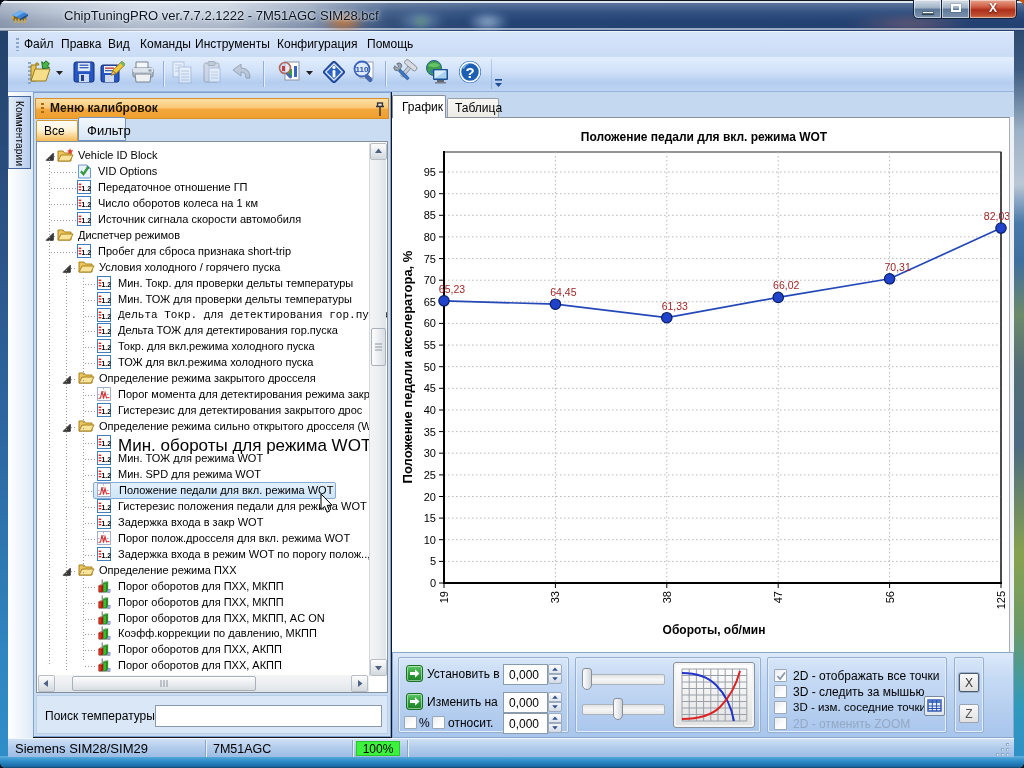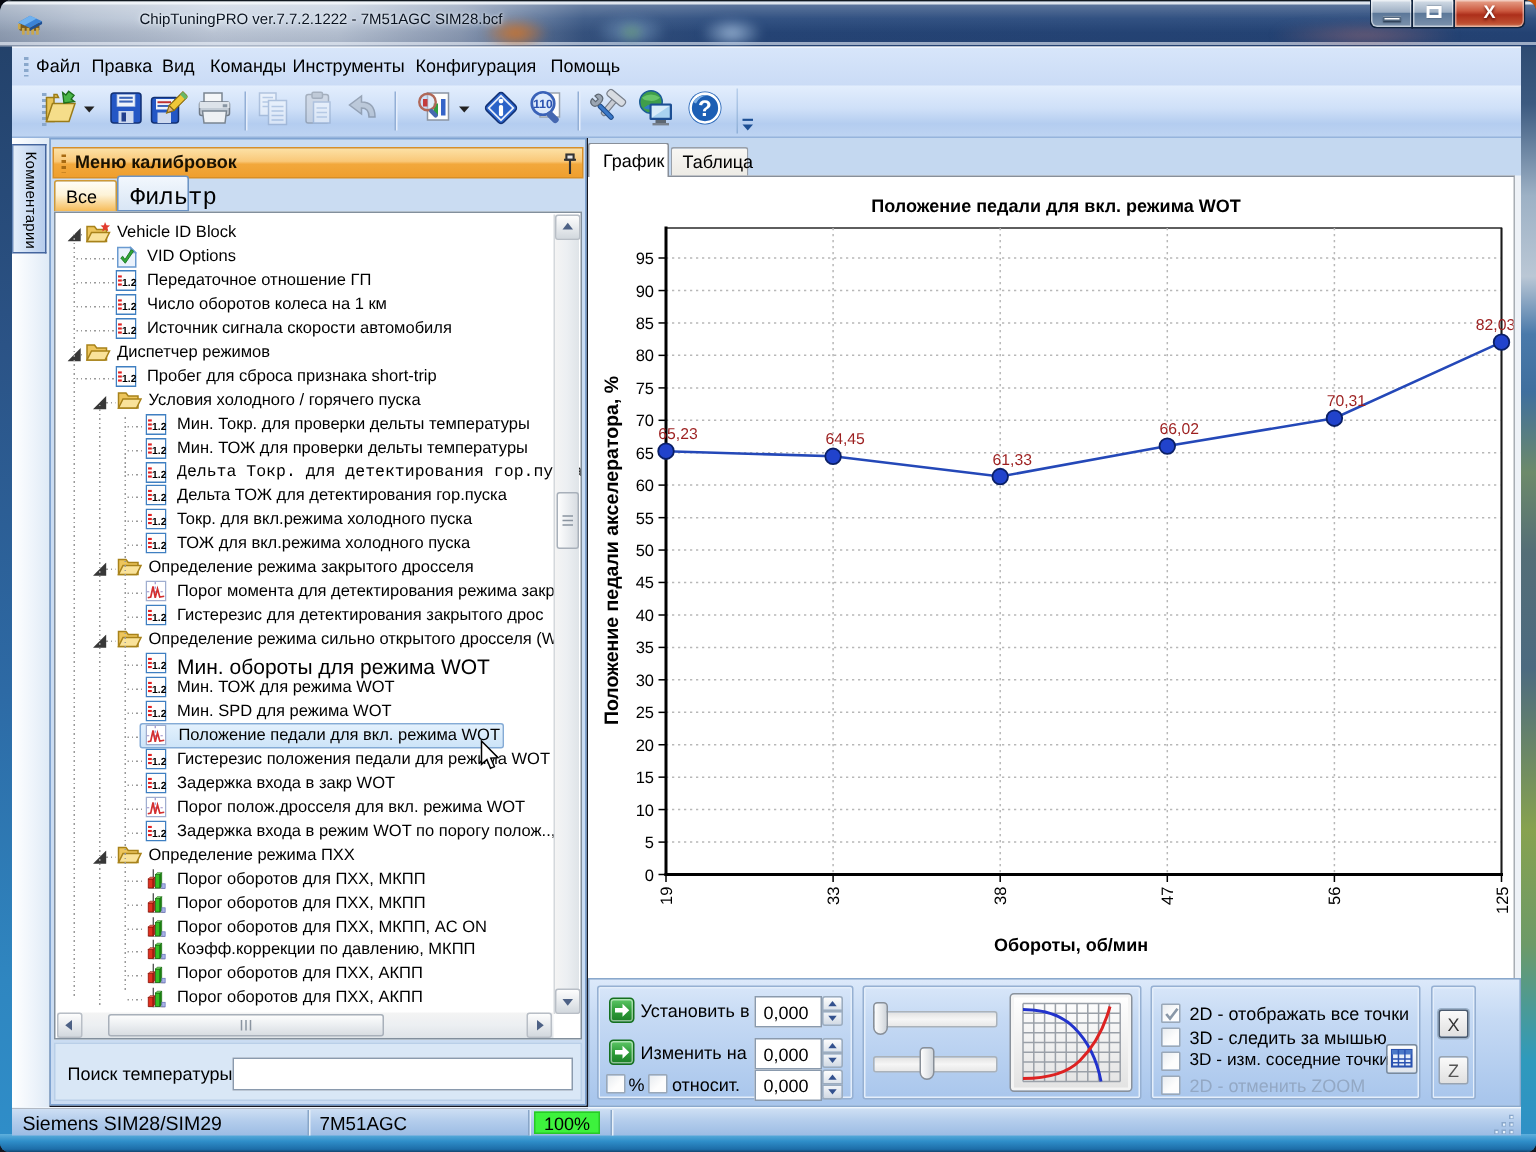--- a/index.html
+++ b/index.html
@@ -38,21 +38,21 @@
     <g fill="#caa84e">
         <rect x="5" y="13" width="2" height="5"></rect>
         <rect x="8.5" y="13" width="2" height="5"></rect>
         <rect x="12" y="13" width="2" height="5"></rect>
         <rect x="15.5" y="13" width="2" height="5"></rect>
       </g>
     <path d="M2 9 L11 4 L20 8 L11 13 Z" fill="#3b83d6"></path>
     <path d="M2 9 L11 4 L16 6 L7 11 Z" fill="#6fb1ef"></path>
     <path d="M11 13 L20 8 L20 10 L11 15 Z" fill="#1d4f94"></path>
   </svg>
-  <div class="abs txt" style="left:45px;top:8px;font-size:10px;color:#0a1320;text-shadow:0 0 5px rgba(240,248,255,.9),0 0 2px rgba(255,255,255,.8);padding-left:48px;">ChipTuningPRO ver.7.7.2.1222 - 7M51AGC SIM28.bcf</div>
+  <div class="abs txt" style="left:16px;top:8px;font-size:13px;color:#0a1320;text-shadow:0 0 5px rgba(240,248,255,.9),0 0 2px rgba(255,255,255,.8);padding-left:48px;">ChipTuningPRO ver.7.7.2.1222 - 7M51AGC SIM28.bcf</div>
 
   <div class="abs" style="left:913px;top:0;width:104px;height:19px;">
     <div class="abs" style="left:0;top:0;width:29px;height:19px;border:1px solid #10233d;border-top:none;border-radius:0 0 0 5px;background:linear-gradient(#d6dfe9,#9fb0c4 45%,#5c7899 50%,#7d93ad);box-shadow:inset 0 0 0 1px rgba(255,255,255,.55);">
       <div class="abs" style="left:8px;top:11px;width:12px;height:3px;background:#fff;box-shadow:0 1px 1px #2a3c52;border:1px solid #51677f;"></div>
     </div>
     <div class="abs" style="left:28px;top:0;width:29px;height:19px;border:1px solid #10233d;border-top:none;background:linear-gradient(#d6dfe9,#9fb0c4 45%,#5c7899 50%,#7d93ad);box-shadow:inset 0 0 0 1px rgba(255,255,255,.55);">
       <div class="abs" style="left:9px;top:4px;width:10px;height:8px;border:2px solid #fff;box-shadow:0 0 1px #2a3c52;background:transparent;"></div>
     </div>
     <div class="abs" style="left:56px;top:0;width:48px;height:19px;border:1px solid #10233d;border-top:none;border-radius:0 0 5px 0;background:linear-gradient(#e8a58e,#cc5a40 40%,#ad2f1a 55%,#bd4d30 85%,#cf7a58);box-shadow:inset 0 0 0 1px rgba(255,255,255,.45);">
       <div class="abs txt" style="left:0;top:1px;width:100%;text-align:center;font-size:12px;font-weight:bold;color:#fff;text-shadow:0 1px 2px #5c1008;">X</div>
@@ -220,21 +220,21 @@
           <line x1="6" y1="10" x2="6" y2="14"></line>
           <rect x="3.6" y="1" width="4.8" height="3.4" fill="#e8e8e8"></rect>
         </g>
       </svg>
   </div>
 
   <div class="abs" style="left:2px;top:27px;width:42px;height:21px;background:linear-gradient(#fffdf8,#fdf3d7 45%,#f6ba55);border:1px solid #cf9935;border-bottom:none;border-radius:2px 2px 0 0;">
     <div class="abs txt" style="left:7px;top:3px;font-size:12px;color:#000;">Все</div>
   </div>
   <div class="abs" style="left:44px;top:24px;width:48px;height:24px;background:linear-gradient(#f2f7fd,#d9e6f5);border:1px solid #6d94c4;border-radius:2px 2px 0 0;">
-    <div class="abs txt" style="left:8px;top:5px;font-size:16px;color:#000;font-family:Liberation Mono, monospace;">Фильтр</div>
+    <div class="abs txt" style="left:8px;top:5px;font-size:13px;color:#000;">Фильтр</div>
   </div>
 <div class="abs" style="left:2px;top:48px;width:352px;height:552px;background:#fff;border:1px solid #828f9c;overflow:hidden;">
 <div class="abs" style="left:0;top:6px;width:352px;height:16px;">
 <div class="abs" style="left:14px;top:8px;width:5px;height:1px;background-image:repeating-linear-gradient(90deg,#9a9a9a 0 1px,transparent 1px 3px);"></div>
 <svg class="abs" style="left:8px;top:4px;" width="10" height="10" viewBox="0 0 10 10">
           <path d="M8.3 1.2 L8.3 8.3 L1.2 8.3 Z" fill="#383838" stroke="#383838"></path>
         </svg>
 <div class="abs" style="left:20px;top:0px;">
           <svg width="17" height="15" viewBox="0 0 17 15">
             <path d="M1 3 L6 3 L7.5 5 L14 5 L14 13 L1 13 Z" fill="#edc55c" stroke="#a8821a" stroke-width="1"></path>
@@ -492,21 +492,21 @@
           <svg width="14" height="14" viewBox="0 0 14 14">
             <rect x="0.5" y="0.5" width="13" height="13" fill="#fdfdfd" stroke="#3f7fc1" stroke-width="1"></rect>
             <g fill="#e02020">
               <rect x="1.7" y="3.6" width="2.5" height="1.4"></rect>
               <rect x="1.7" y="6.3" width="2.5" height="1.4"></rect>
               <rect x="1.7" y="9" width="2.5" height="1.4"></rect>
             </g>
             <text x="4.4" y="10.7" font-size="6.9" font-weight="bold" fill="#000" font-family="Liberation Sans">1.2</text>
           </svg>
         </div>
-<div class="abs txt" style="left:81px;top:1px;font-size:14px;color:#000;">Мин. обороты для режима WOT</div>
+<div class="abs txt" style="left:81px;top:1px;font-size:17px;color:#000;">Мин. обороты для режима WOT</div>
 </div>
 <div class="abs" style="left:0;top:309px;width:352px;height:16px;">
 <div class="abs" style="left:48px;top:8px;width:11px;height:1px;background-image:repeating-linear-gradient(90deg,#9a9a9a 0 1px,transparent 1px 3px);"></div>
 <div class="abs" style="left:60px;top:0px;">
           <svg width="14" height="14" viewBox="0 0 14 14">
             <rect x="0.5" y="0.5" width="13" height="13" fill="#fdfdfd" stroke="#3f7fc1" stroke-width="1"></rect>
             <g fill="#e02020">
               <rect x="1.7" y="3.6" width="2.5" height="1.4"></rect>
               <rect x="1.7" y="6.3" width="2.5" height="1.4"></rect>
               <rect x="1.7" y="9" width="2.5" height="1.4"></rect>

